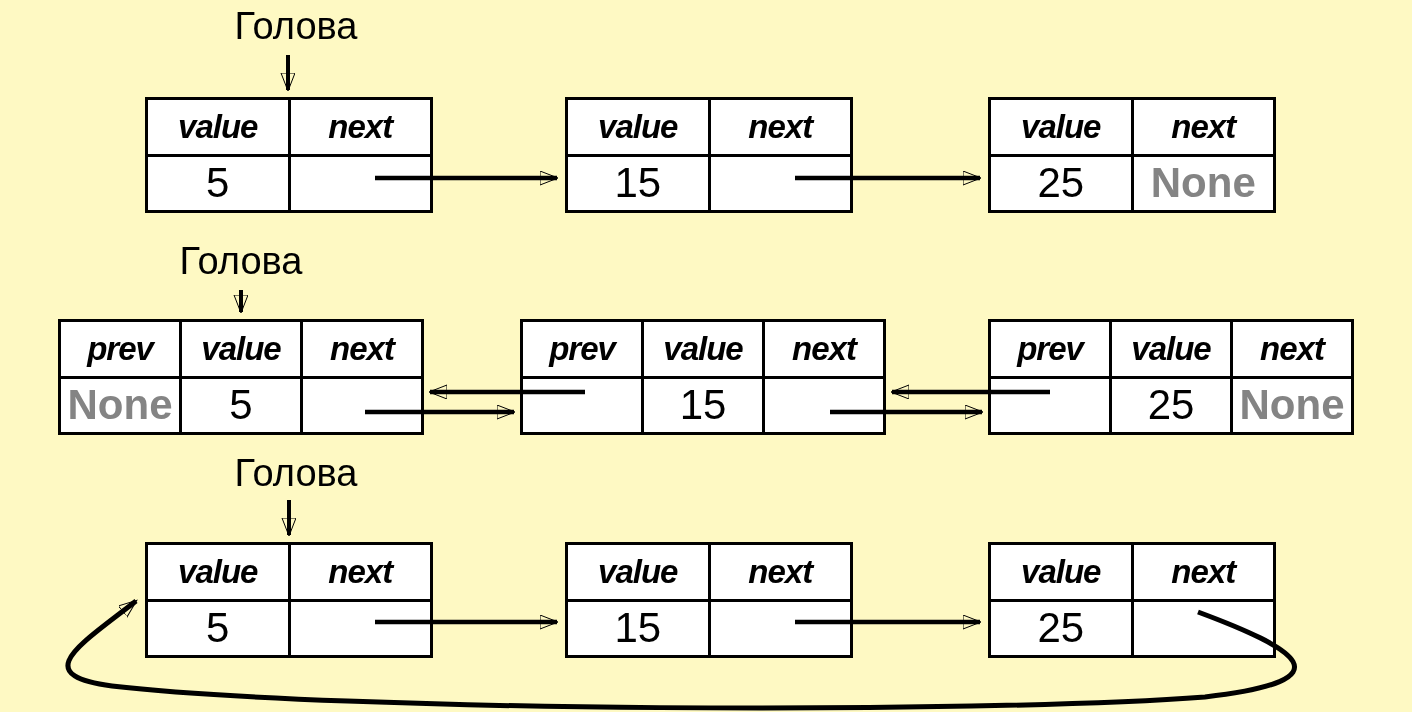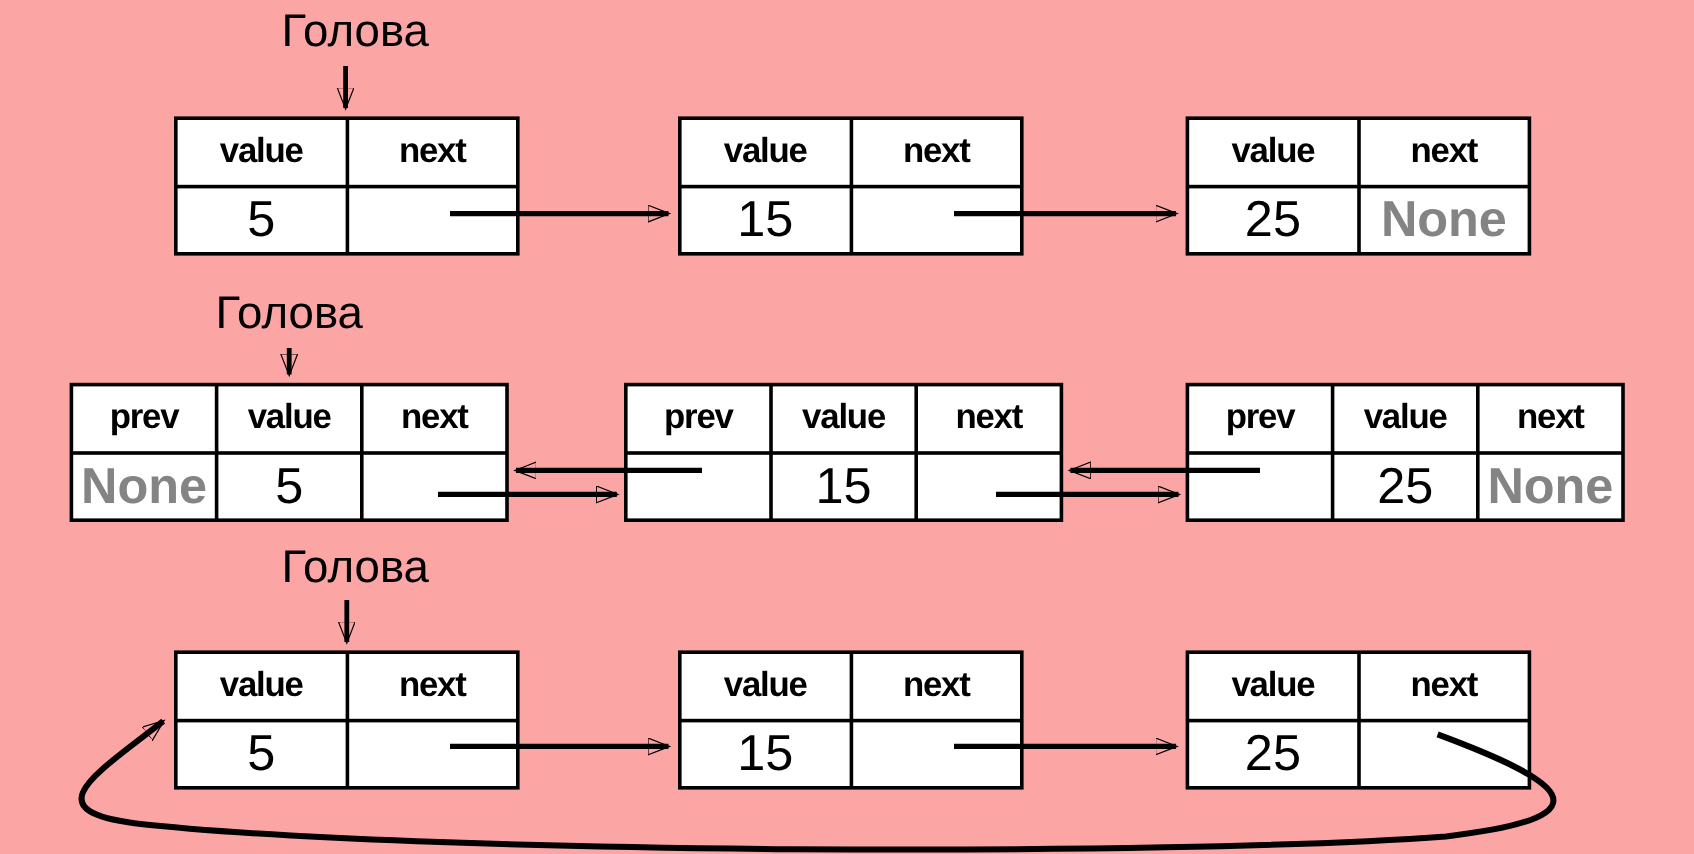--- a/index.html
+++ b/index.html
@@ -8,21 +8,21 @@
     background: #ffffff;
     width: 1412px;
     height: 712px;
     overflow: hidden;
     font-family: "Liberation Sans", "DejaVu Sans", sans-serif;
   }
   #canvas {
     position: relative;
     width: 1412px;
     height: 712px;
-    background: #fca5a5;
+    background: #fef9c3;
   }
   
   .node {
     position: absolute;
     display: grid;
     grid-template-rows: 1fr 1fr;
     grid-template-columns: 1fr 1fr;
     gap: 3px;
     padding: 3px;
     box-sizing: border-box;
@@ -36,23 +36,24 @@
   }
   .node > div {
     background: #ffffff;
     display: flex;
     align-items: center;
     justify-content: center;
     overflow: hidden;
   }
   .hdr {
     font-weight: bold;
-    font-size: 29px;
+    font-size: 33px;
     color: #000000;
     letter-spacing: -1px;
+    font-style: italic;
   }
   .cell {
     font-size: 42px;
     color: #000000;
   }
   .cell.muted {
     color: #848484;
     font-weight: bold;
   }
   .head-label {

